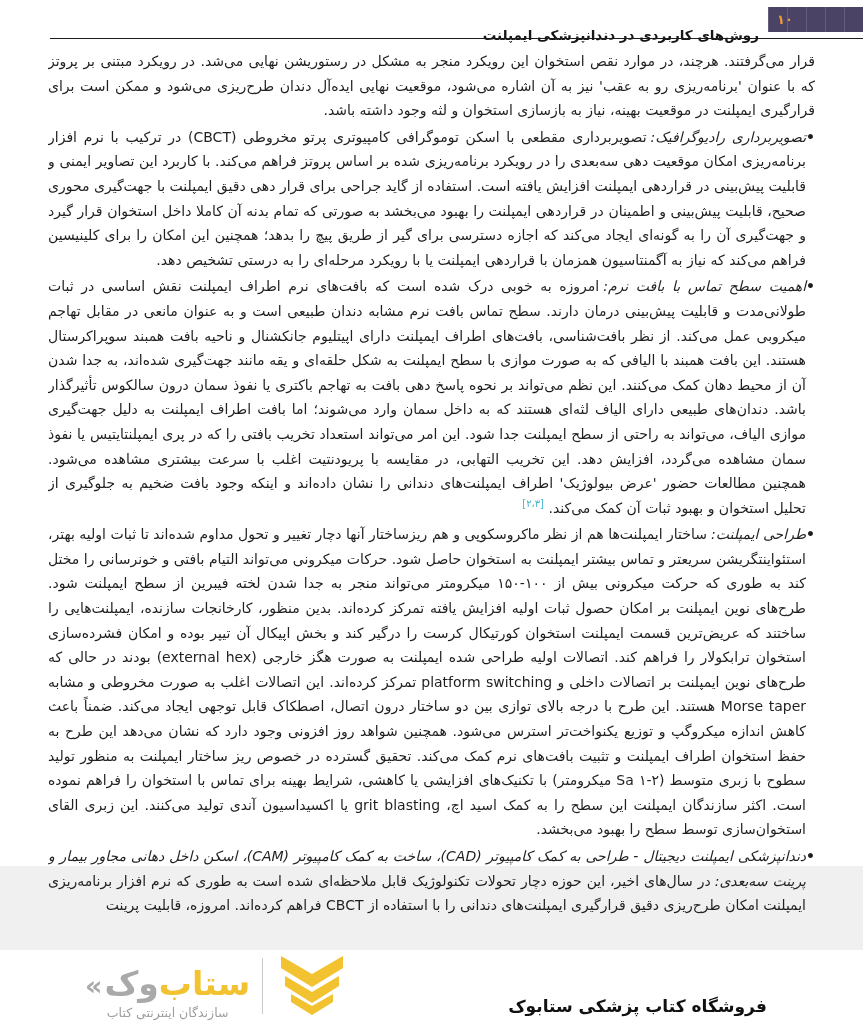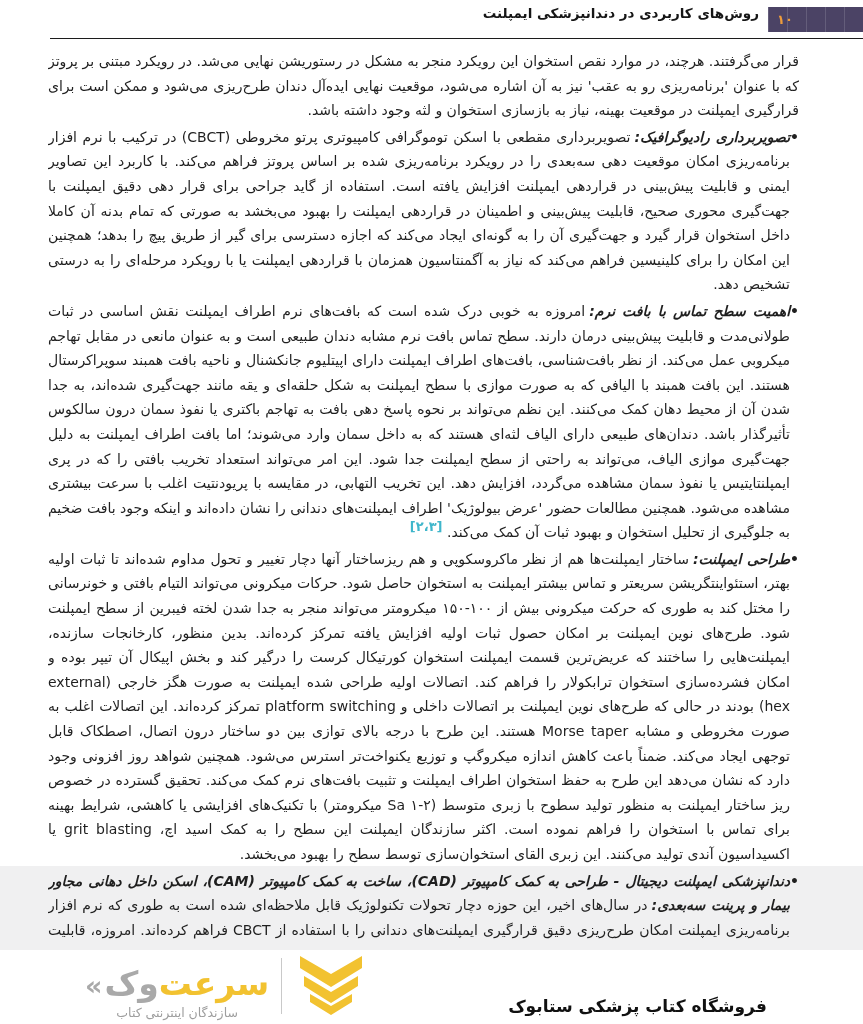--- a/index.html
+++ b/index.html
@@ -14,42 +14,42 @@
     position:absolute; top:7px; right:0; width:95px; height:25px;
     background:#4b4365;
     background-image:repeating-linear-gradient(to right, rgba(255,255,255,.14) 0 1px, transparent 1px 19px);
     direction:ltr; text-align:left;
   }
   .pagenum-block span{
     display:inline-block; padding-left:9px; line-height:25px;
     color:#ed9c3c; font-size:13px; font-weight:bold;
   }
   .running-title{
-    position:absolute; top:1px; right:104px; margin:0;
+    position:absolute; top:23px; right:104px; margin:0;
     font-size:13.5px; font-weight:bold; color:#161616; line-height:25px;
   }
   .header-rule{
     position:absolute; top:38px; left:50px; right:0; height:0;
     border-top:1.7px solid #1c1c1c;
   }
   
   .bottom-shade{
     position:absolute; top:866px; left:0; right:0; height:84px;
     background:#f0f0f1;
   }
   .content{
     position:absolute; top:49px; right:48px; left:48px; bottom:76px;
     text-align:justify; font-size:14px; line-height:24.6px;
     overflow:hidden;
   }
-  .para{margin:0 16px 2px 0;}
+  .para{margin:0 0 2px 0;}
   .bullet{ text-indent:-9px; padding-right:9px; }
   .marker{ font-weight:bold; }
-  .lead{ font-style:italic; font-weight:bold; margin-left:4px; }
-  .footnote{ color:#3fb6cb; font-size:13px; font-weight:bold; vertical-align:super; line-height:0; }
+  .lead{ font-style:italic; font-weight:normal; margin-left:4px; }
+  .footnote{ color:#3fb6cb; font-size:10px; font-weight:normal; vertical-align:super; line-height:0; }
   
   .footer-logo{
     position:absolute; top:952px; left:85px; height:68px;
     display:flex; flex-direction:row; align-items:center; gap:12px; direction:ltr;
   }
   .wordmark-group{ display:flex; flex-direction:column; align-items:center; }
   .wordmark{ display:flex; flex-direction:row; align-items:baseline; direction:ltr; }
   .wordmark .chev{ color:#a9a9a9; font-size:27px; font-weight:bold; margin-right:2px; }
   .wordmark .gray{ color:#a9a9a9; font-size:33px; font-weight:bold;margin-top:12px; }
   .wordmark .yellow{ color:#f2c230; font-size:33px; font-weight:bold; }
@@ -99,21 +99,21 @@
       <span class="marker">•</span><span class="lead">دندانپزشکی ایمپلنت دیجیتال - طراحی به کمک کامپیوتر (CAD)، ساخت به کمک کامپیوتر (CAM)، اسکن داخل دهانی مجاور بیمار و پرینت سه‌بعدی:</span><span>در سال‌های اخیر، این حوزه دچار تحولات تکنولوژیک قابل ملاحظه‌ای شده است به طوری که نرم افزار برنامه‌ریزی ایمپلنت امکان طرح‌ریزی دقیق قرارگیری ایمپلنت‌های دندانی را با استفاده از CBCT فراهم کرده‌اند. امروزه، قابلیت پرینت</span>
     </p>
 
   </main>
 
   <div class="footer-logo">
     <div class="wordmark-group">
       <div class="wordmark">
         <span class="chev">«</span>
         <span class="gray">وک</span>
-        <span class="yellow">سرعت</span>
+        <span class="yellow">ستاب</span>
       </div>
       <div class="tagline">سازندگان اینترنتی کتاب</div>
     </div>
     <div class="logo-divider"></div>
     <svg width="74" height="64" viewBox="0 0 74 64" aria-hidden="true">
       <polygon points="6,2 37,20 68,2 68,14 37,33 6,14" fill="#f2c230"></polygon>
       <polygon points="10,22 37,38 64,22 64,32 37,49 10,32" fill="#f2c230"></polygon>
       <polygon points="16,40 37,52 58,40 58,48 37,61 16,48" fill="#f2c230"></polygon>
     </svg>
   </div>

